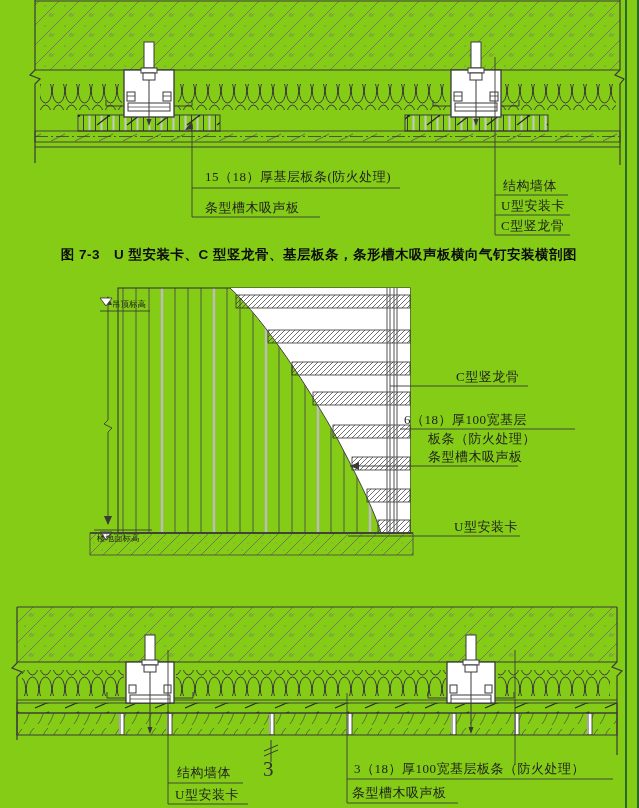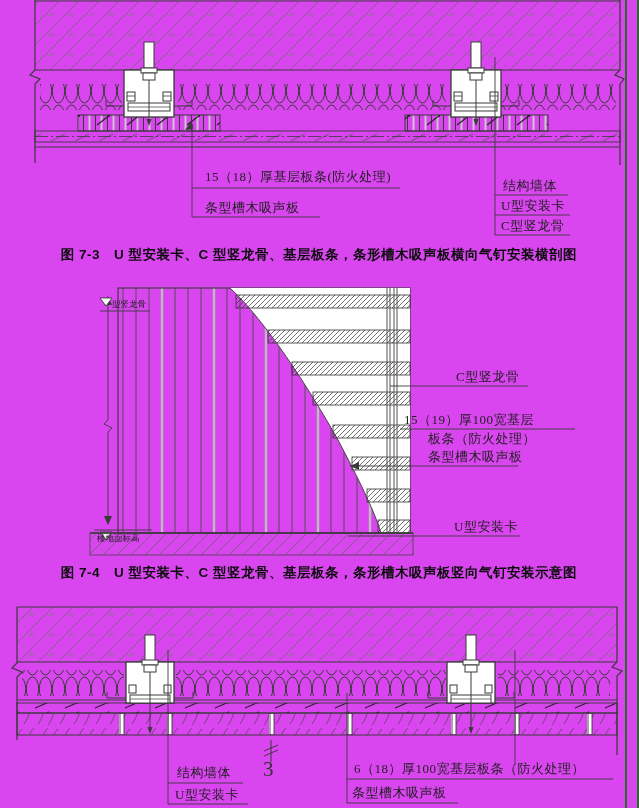--- a/index.html
+++ b/index.html
@@ -1,16 +1,16 @@
 <!DOCTYPE html>
 <html><head>
 <meta charset="utf-8">
 <style>
   html,body { margin:0; padding:0; background:#fff; }
-  #stage { position:relative; width:639px; height:808px; background:#d946ef; overflow:hidden;
+  #stage { position:relative; width:639px; height:808px; background:#84cc16; overflow:hidden;
            font-family:"Liberation Sans", sans-serif; }
   svg { position:absolute; left:0; }
   .lbl { position:absolute; font:13px "Liberation Serif", serif; color:#1f1f1f;
          white-space:nowrap; letter-spacing:.5px; line-height:14px; }
   .small-lbl { position:absolute; font:8.5px "Liberation Serif", serif; color:#1f1f1f;
          white-space:nowrap; line-height:9px; }
   .cap { position:absolute; width:638px; text-align:center; color:#0d0d0d;
          font-family:"Liberation Sans", sans-serif; font-weight:bold; font-size:13.5px;
          letter-spacing:.5px; white-space:nowrap; }
   .keynote { position:absolute; font:21px "Liberation Serif", serif; color:#333; }
@@ -173,28 +173,27 @@
 
     <g stroke="#3a3a3a" stroke-width="0.9">
       <line x1="390" y1="386" x2="528" y2="386"></line>
       <line x1="400" y1="429" x2="575" y2="429"></line>
       <line x1="350" y1="466" x2="518" y2="466"></line>
       <polygon points="350,466 359,462 359,470" fill="#3a3a3a" stroke="none"></polygon>
       <line x1="348" y1="536" x2="520" y2="536"></line>
     </g>
   </svg>
 
-  <div class="small-lbl" style="left:112px; top:300px">型竖龙骨</div>
+  <div class="small-lbl" style="left:112px; top:300px">吊顶标高</div>
   <div class="small-lbl" style="left:97px; top:534px">楼地面标高</div>
   <div class="lbl" style="left:456px; top:370px">C型竖龙骨</div>
-  <div class="lbl" style="left:404px; top:413px">15（19）厚100宽基层</div>
+  <div class="lbl" style="left:404px; top:413px">6（18）厚100宽基层</div>
   <div class="lbl" style="left:428px; top:432px">板条（防火处理）</div>
   <div class="lbl" style="left:428px; top:450px">条型槽木吸声板</div>
   <div class="lbl" style="left:454px; top:520px">U型安装卡</div>
-  <div class="cap" style="top:564px">图 7-4　U 型安装卡、C 型竖龙骨、基层板条，条形槽木吸声板竖向气钉安装示意图</div>
 
   <svg style="top:600px" width="625" height="208" viewBox="0 600 625 208">
     <defs>
       <pattern id="p-conc3" patternUnits="userSpaceOnUse" width="20" height="20">
         <line x1="0" y1="20" x2="20" y2="0" stroke="#6b6b6b" stroke-width="0.8"></line>
         <circle cx="5" cy="6" r="0.7" fill="#777"></circle>
         <circle cx="14" cy="14" r="0.6" fill="#777"></circle>
         <path d="M9,16 l4,0 l-2,-3 z" fill="none" stroke="#777" stroke-width="0.6"></path>
       </pattern>
       <pattern id="p-coil3" patternUnits="userSpaceOnUse" width="13" height="26">
@@ -288,18 +287,18 @@
     <g stroke="#3a3a3a" stroke-width="1">
       <line x1="271" y1="740" x2="271" y2="762"></line>
       <line x1="264" y1="751" x2="278" y2="745"></line>
       <line x1="264" y1="756" x2="278" y2="750"></line>
     </g>
   </svg>
 
   <div class="lbl" style="left:177px; top:766px">结构墙体</div>
   <div class="lbl" style="left:175px; top:788px">U型安装卡</div>
   <div class="keynote" style="left:263px; top:757px">3</div>
-  <div class="lbl" style="left:354px; top:762px">6（18）厚100宽基层板条（防火处理）</div>
+  <div class="lbl" style="left:354px; top:762px">3（18）厚100宽基层板条（防火处理）</div>
   <div class="lbl" style="left:352px; top:786px">条型槽木吸声板</div>
 
   <div class="gline" style="left:625px; background:#2a6b2a"></div>
   <div class="gline" style="left:637px; background:#2a6b2a"></div>
 </div>
 
 </body></html>

